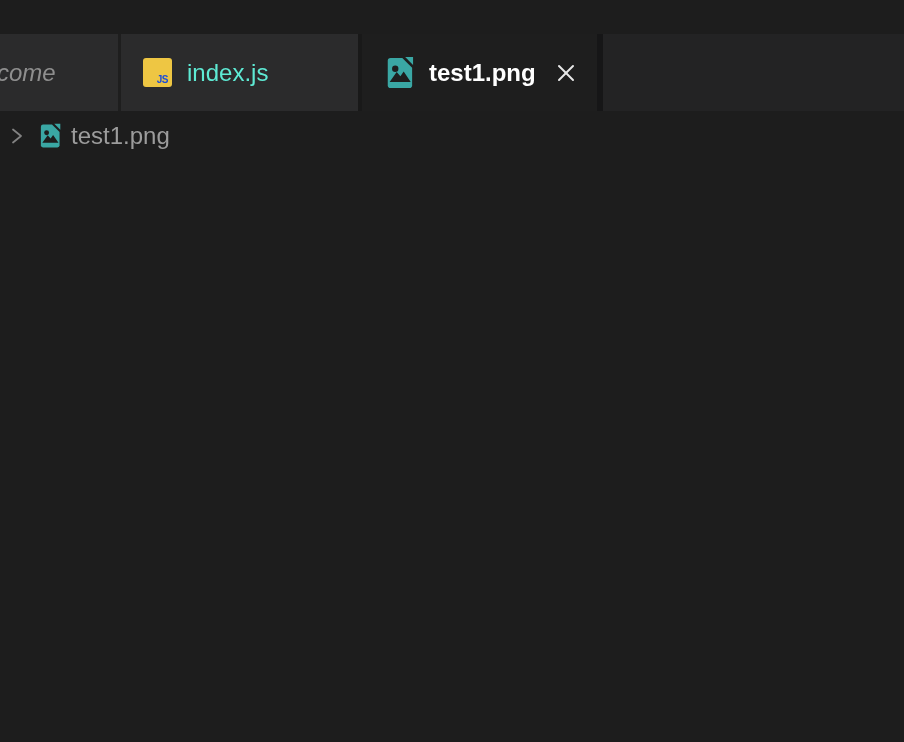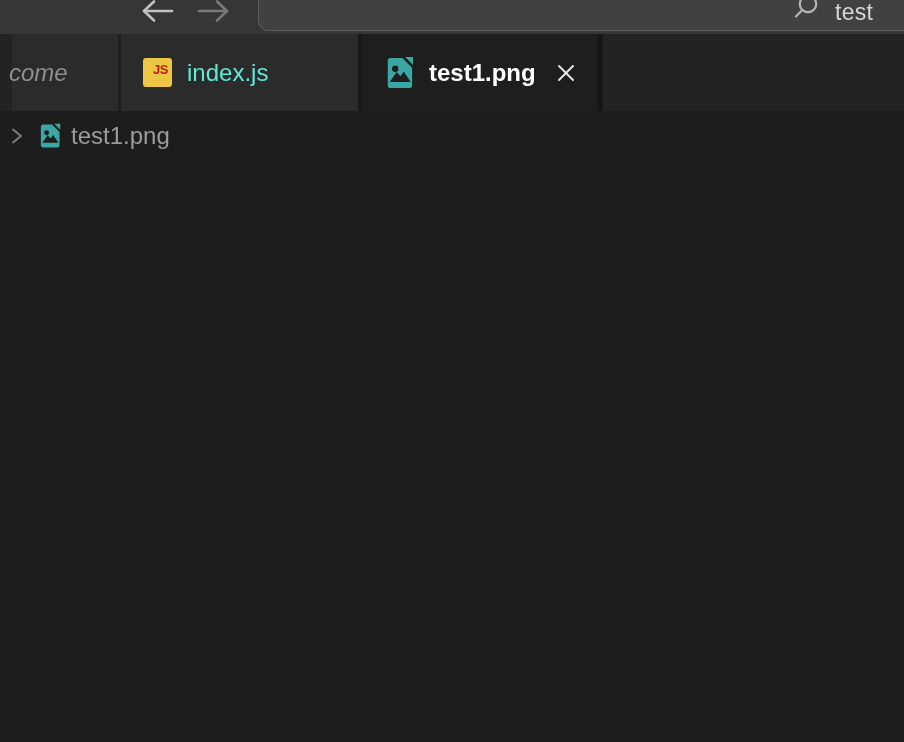--- a/index.html
+++ b/index.html
@@ -29,37 +29,37 @@
   }
   
   .tabbar{
     position:absolute;left:0;top:34px;width:904px;height:77px;
     background:#232324;
   }
   .tab{
     position:absolute;top:0;height:77px;display:flex;align-items:center;
     box-sizing:border-box;font-size:24px;
   }
-  .tab-welcome{left:12px;width:118px;background:#2b2b2c;}
+  .tab-welcome{left:0;width:118px;background:#2b2b2c;}
   .tab-welcome .tab-label{
     font-style:italic;color:#8e8e8e;margin-left:-3px;white-space:nowrap;
   }
   .tab-sep{position:absolute;top:0;height:77px;background:#1e1e1e;}
   .sep-1{left:118px;width:3px;}
   .sep-2{left:358px;width:4px;background:#191919;}
   .sep-3{left:597px;width:6px;background:#161617;}
   .tab-index{left:121px;width:237px;background:#2b2b2c;padding-left:22px;}
   .tab-index .tab-label{color:#5eead4;margin-left:15px;white-space:nowrap;}
   .js-icon{
     position:relative;width:29px;height:29px;background:#eec643;
     border-radius:3px;flex:0 0 auto;
   }
   .js-icon span{
-    position:absolute;right:4px;bottom:10px;font-size:13px;font-weight:700;
-    color:#b91c1c;letter-spacing:-0.5px;
+    position:absolute;right:4px;bottom:2px;font-size:10px;font-weight:700;
+    color:#1d4ed8;letter-spacing:-0.5px;
   }
   .tab-active{left:362px;width:235px;background:#1e1e1e;padding-left:22px;}
   .tab-active .tab-label{
     color:#ffffff;font-weight:600;margin-left:15px;white-space:nowrap;
     font-size:24px;
   }
   .close-btn{margin-left:17px;width:26px;height:26px;flex:0 0 auto;cursor:pointer;}
   .file-icon-lg{width:30px;height:34px;flex:0 0 auto;}
   
   .content{
@@ -73,43 +73,20 @@
   .crumb-chevron{width:20px;height:20px;flex:0 0 auto;}
   .file-icon-sm{width:23px;height:26px;margin-left:11px;flex:0 0 auto;}
   .crumb-label{color:#9c9c9c;font-size:24px;margin-left:10px;white-space:nowrap;}
   .editor-area{position:absolute;left:0;top:50px;width:904px;height:581px;}
 </style>
 </head>
 <body>
 
 <div class="screen">
 
-  <div class="titlebar">
-    <svg class="nav-arrow nav-back" viewBox="0 0 38 27">
-      <g fill="none" stroke="#c0c0c0" stroke-width="2.6" stroke-linecap="round" stroke-linejoin="round">
-        <line x1="5" y1="13" x2="33" y2="13"></line>
-        <polyline points="15,3.5 5,13 15,22.5"></polyline>
-      </g>
-    </svg>
-    <svg class="nav-arrow nav-forward" viewBox="0 0 38 27">
-      <g fill="none" stroke="#787878" stroke-width="2.6" stroke-linecap="round" stroke-linejoin="round">
-        <line x1="5" y1="13" x2="33" y2="13"></line>
-        <polyline points="23,3.5 33,13 23,22.5"></polyline>
-      </g>
-    </svg>
-    <div class="command-center">
-      <svg class="search-icon" viewBox="0 0 32 32">
-        <g fill="none" stroke="#b5b5b5" stroke-width="2.2" stroke-linecap="round">
-          <circle cx="17" cy="11" r="8.2"></circle>
-          <line x1="10.8" y1="17.5" x2="5" y2="23.5"></line>
-        </g>
-      </svg>
-      <span class="search-text">test</span>
-    </div>
-  </div>
 
   <div class="tabbar">
 
     <div class="tab tab-welcome">
       <span class="tab-label">come</span>
     </div>
     <div class="tab-sep sep-1"></div>
 
     <div class="tab tab-index">
       <span class="js-icon">

